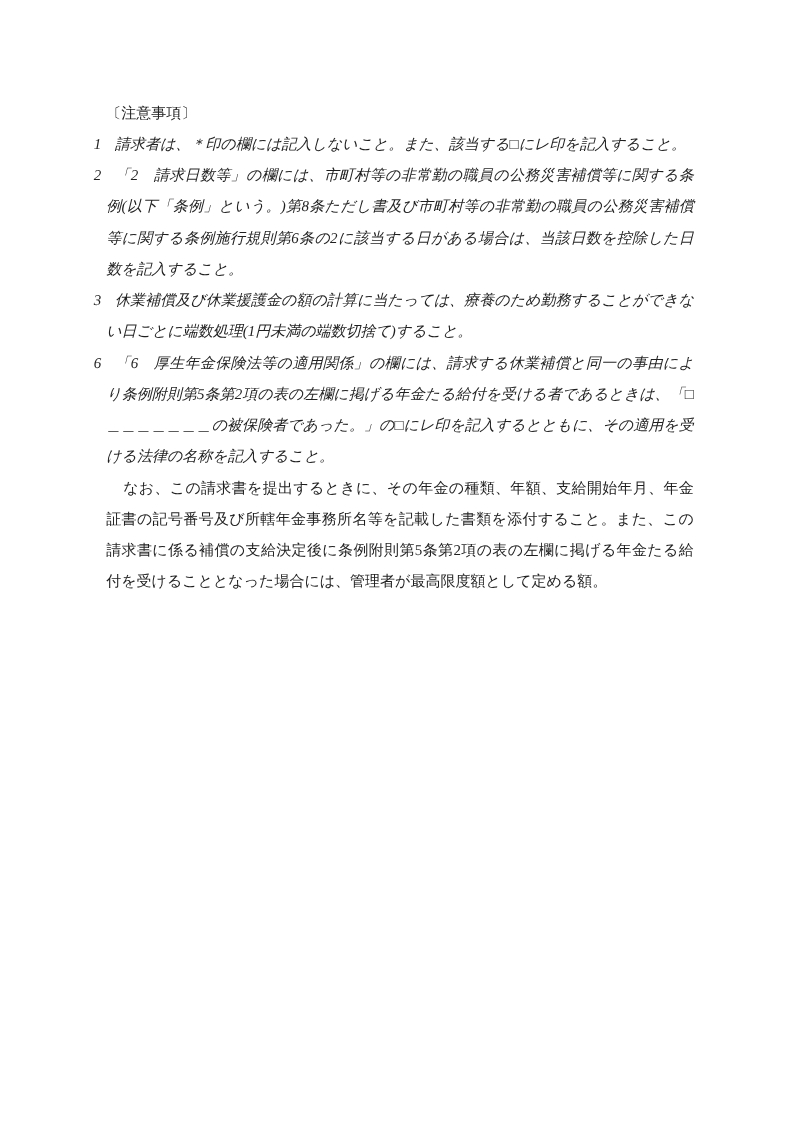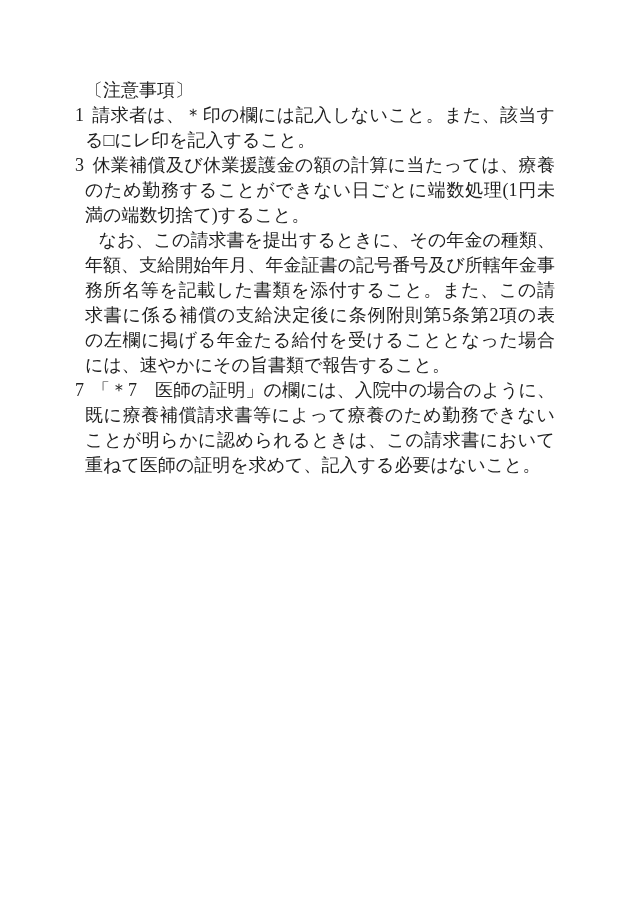--- a/index.html
+++ b/index.html
@@ -13,39 +13,40 @@
     height: 903px;
     background: #ffffff;
     overflow: hidden;
   }
   .content {
     position: absolute;
     top: 78px;
     left: 75px;
     width: 480px;
     font-family: "Liberation Serif", "DejaVu Serif", serif;
-    font-size: 18px;
+    font-size: 12px;
     line-height: 25px;
     color: #1f1f1f;
   }
   .header {
     margin: 0 0 0 10px;
     text-align: left;
   }
   .item {
     margin: 0;
   }
   .item p {
     margin: 0;
     text-align: justify;
     text-justify: inter-ideograph;
   }
   p.first {
     padding-left: 10px;
     text-indent: -10px;
+    font-style: italic;
   }
   p.cont {
     padding-left: 10px;
     text-indent: 13.5px;
   }
   .num {
     display: inline-block;
     width: 17px;
     text-indent: 0;
   }
@@ -55,29 +56,30 @@
 
 <div class="page">
   <div class="content">
 
     <p class="header">〔注意事項〕</p>
 
     <div class="item">
       <p class="first"><span class="num">1</span><span>請求者は、＊印の欄には記入しないこと。また、該当する□にレ印を記入すること。</span></p>
     </div>
 
+    <div class="item">
+      <p class="first"><span class="num">2</span><span>「2　請求日数等」の欄には、市町村等の非常勤の職員の公務災害補償等に関する条例(以下「条例」という。)第8条ただし書及び市町村等の非常勤の職員の公務災害補償等に関する条例施行規則第6条の2に該当する日がある場合は、当該日数を控除した日数を記入すること。</span></p>
+    </div>
 
     <div class="item">
       <p class="first"><span class="num">3</span><span>休業補償及び休業援護金の額の計算に当たっては、療養のため勤務することができない日ごとに端数処理(1円未満の端数切捨て)すること。</span></p>
     </div>
 
 
 
     <div class="item">
-      <p class="cont">なお、この請求書を提出するときに、その年金の種類、年額、支給開始年月、年金証書の記号番号及び所轄年金事務所名等を記載した書類を添付すること。また、この請求書に係る補償の支給決定後に条例附則第5条第2項の表の左欄に掲げる年金たる給付を受けることとなった場合には、速やかにその旨書類で報告すること。</p>
+      <p class="first"><span class="num">6</span><span>「6　厚生年金保険法等の適用関係」の欄には、請求する休業補償と同一の事由により条例附則第5条第2項の表の左欄に掲げる年金たる給付を受ける者であるときは、「□＿＿＿＿＿＿＿の被保険者であった。」の□にレ印を記入するとともに、その適用を受ける法律の名称を記入すること。</span></p>
+      <p class="cont">なお、この請求書を提出するときに、その年金の種類、年額、支給開始年月、年金証書の記号番号及び所轄年金事務所名等を記載した書類を添付すること。また、この請求書に係る補償の支給決定後に条例附則第5条第2項の表の左欄に掲げる年金たる給付を受けることとなった場合には、管理者が最高限度額として定める額。</p>
     </div>
 
-    <div class="item">
-      <p class="first"><span class="num">7</span><span>「＊7　医師の証明」の欄には、入院中の場合のように、既に療養補償請求書等によって療養のため勤務できないことが明らかに認められるときは、この請求書において重ねて医師の証明を求めて、記入する必要はないこと。</span></p>
-    </div>
 
   </div>
 </div>
 
 </body></html>

